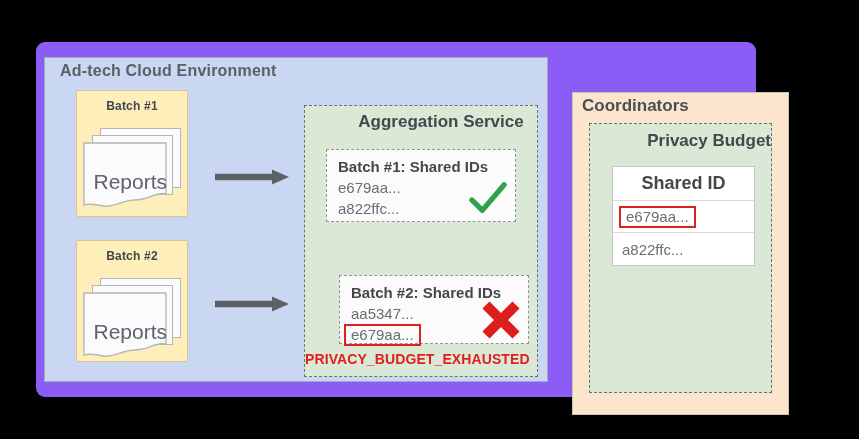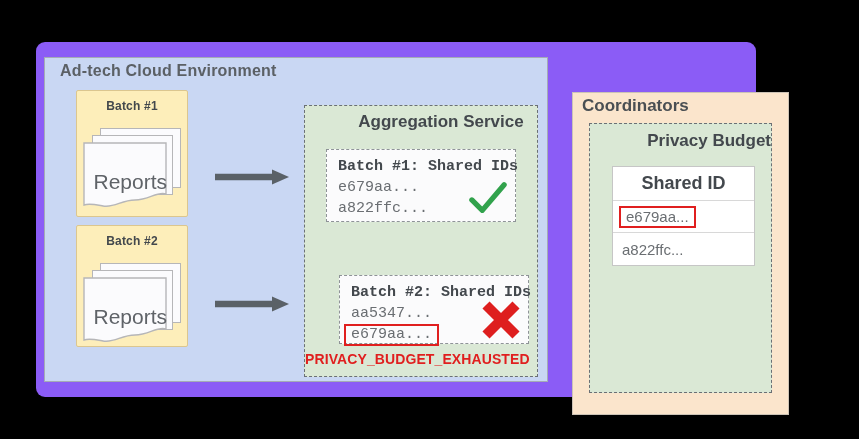--- a/index.html
+++ b/index.html
@@ -12,21 +12,21 @@
 
   
   .env-box { position:absolute; left:8px; top:15px; width:502px; height:323px;
              background:#c9d7f3; border:1.5px solid #a4abb5; }
   .env-title { position:absolute; left:15px; top:4px; font-size:16px; font-weight:700;
                color:#5b6065; letter-spacing:.2px; white-space:nowrap; }
 
   .batch { position:absolute; left:31px; width:110px; background:#fdeeba;
            border:1px solid #dbc68f; border-radius:2px; }
   .batch-1 { top:32px; height:125px; }
-  .batch-2 { top:167px; height:120px; }
+  .batch-2 { top:182px; height:120px; }
   .batch-label { text-align:center; margin-top:8px; font-size:12px; font-weight:700;
                  color:#43484d; letter-spacing:.2px; }
 
   .doc-stack { position:absolute; left:6px; top:37px; width:100px; height:82px; }
   .page { position:absolute; background:#fbfbfd; border:1.2px solid #b6b6b8; box-sizing:border-box; }
   .page-3 { left:17px; top:0; width:81px; height:60px; }
   .page-2 { left:9px; top:7px; width:81px; height:60px; }
   .page-front { position:absolute; left:0; top:14px; width:84px; height:68px; }
   .reports-label { position:absolute; left:0; top:42px; width:84px; text-align:right;
                    font-size:21px; color:#5f6368; }
@@ -35,21 +35,21 @@
   .arrow-1 { left:169px; top:110px; }
   .arrow-2 { left:169px; top:237px; }
 
   
   .agg-box { position:absolute; left:259px; top:47px; width:234px; height:272px;
              background:#dae8d5; border:1.6px dashed #6b7075; box-sizing:border-box; }
   .agg-title { position:absolute; left:0; right:0; top:6px; text-align:center;
                font-size:17px; font-weight:700; color:#43484d;padding-left:40px; }
 
   .result { position:absolute; left:21px; width:190px; background:#fbfbfc;
-            border:1.4px dashed #8e9397; box-sizing:border-box; padding:6px 0 15px 11px;font-family:Liberation Mono, monospace; }
+            border:1.4px dashed #8e9397; box-sizing:border-box; padding:6px 0 15px 11px; }
   .result-1 { top:43px; height:73px; }
   .result-2 { top:169px; height:69px;margin-left:13px; }
   .result-title { font-size:15px; font-weight:700; color:#43484d; line-height:21px; white-space:nowrap; }
   .id-line { font-size:15px; color:#6a6e72; line-height:21px; }
   .status-icon { position:absolute; }
   .check-pos { right:8px; top:31px; }
   .x-pos { right:7px; top:25px; }
 
   .red-outline { display:inline-block; border:2.5px solid #e01f1f; padding:0 5px 1px 5px;
                  margin-left:-7px; line-height:17px; }

